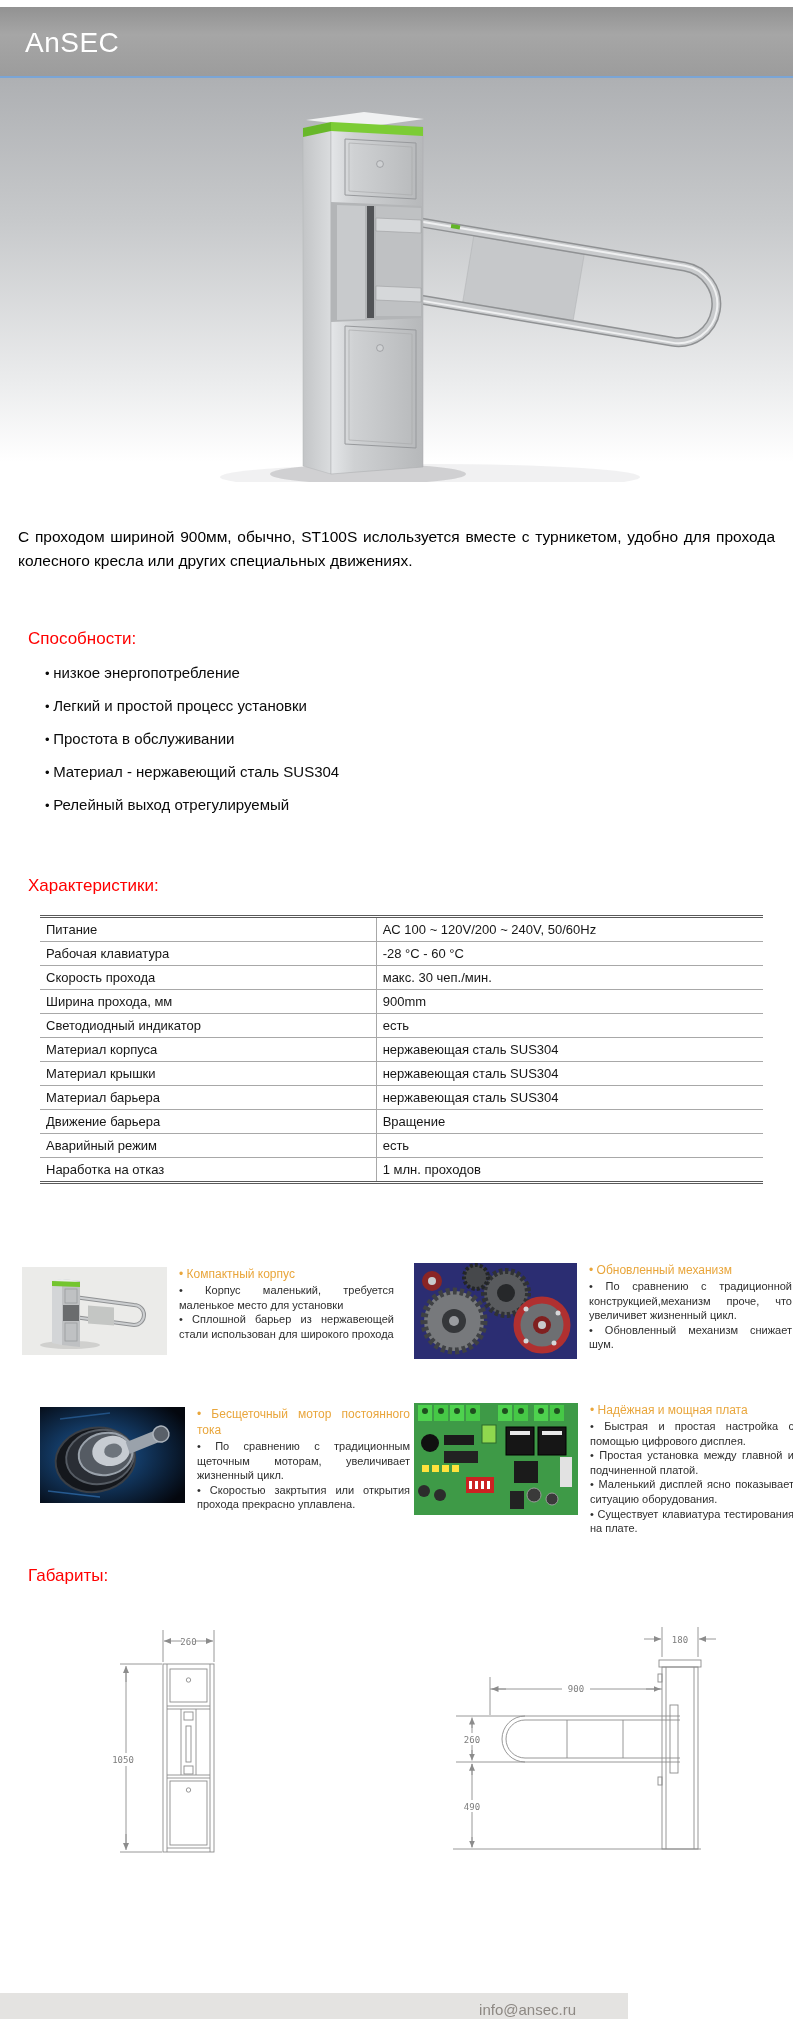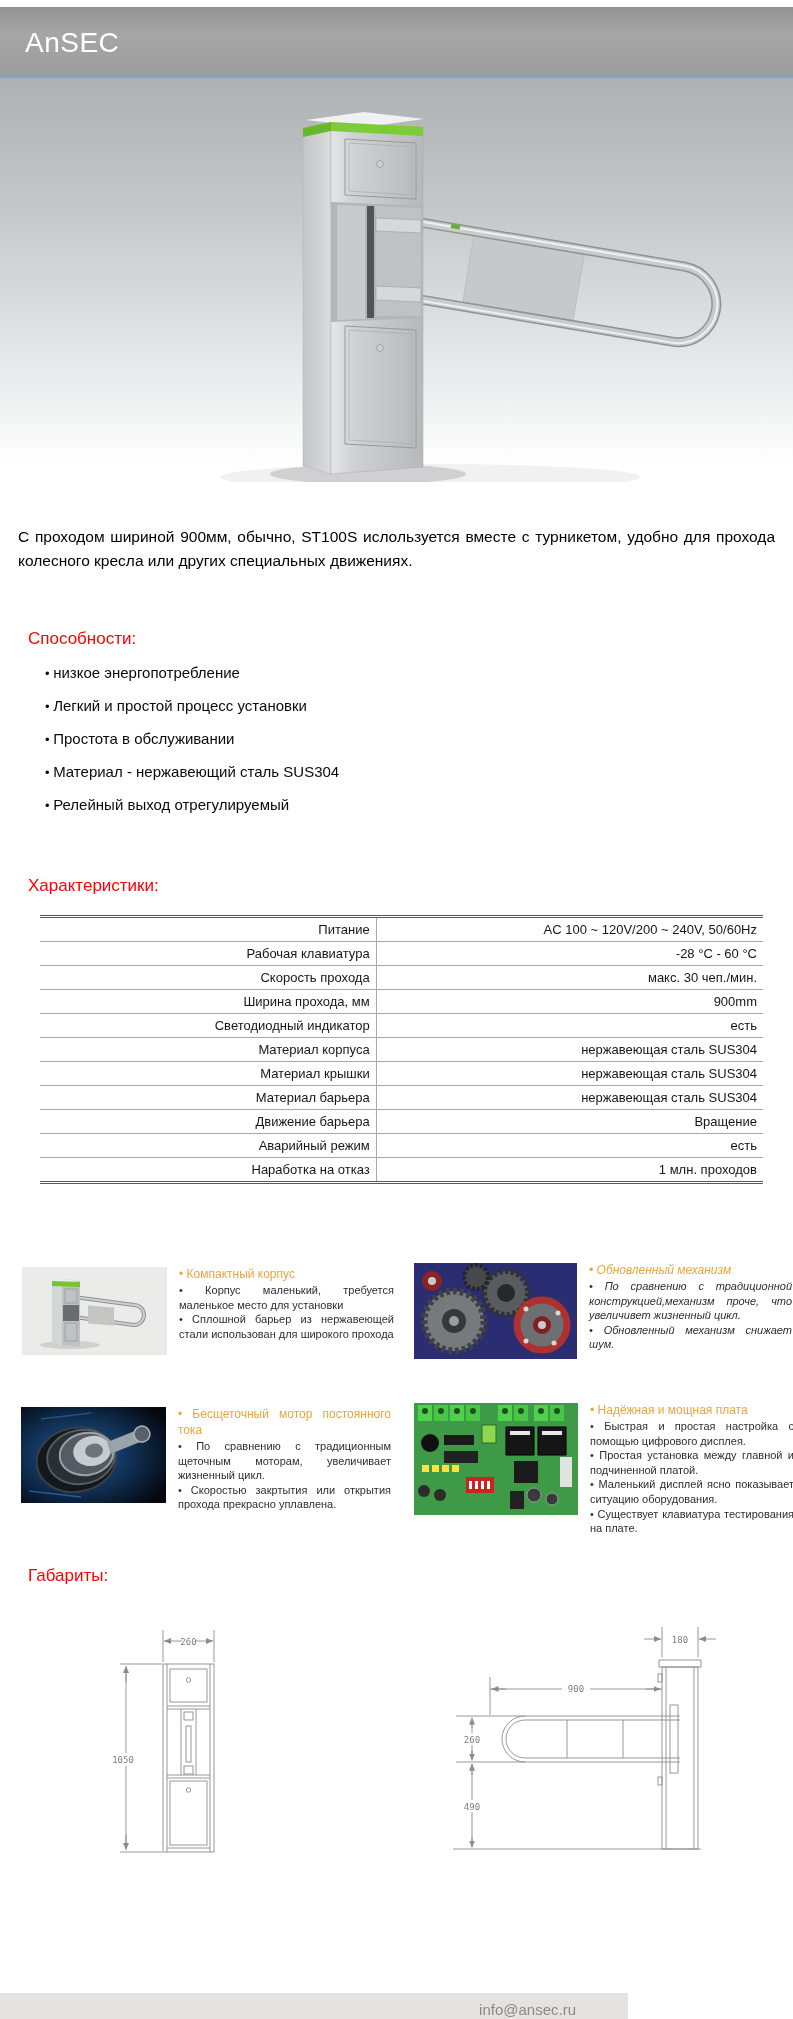--- a/index.html
+++ b/index.html
@@ -21,28 +21,28 @@
   #h-dim{left:28px;top:1559px;}
   
   .caps{position:absolute;left:45px;top:656px;margin:0;padding:0;list-style:none;
         font-size:15px;color:#0a0a0a;}
   .caps li{margin:0 0 12px 0;line-height:20px;}
   .caps li::before{content:"• ";font-size:13px;}
   
   .spec-wrap{position:absolute;left:40px;top:908px;width:723px;}
   .spec-table{width:100%;border-collapse:collapse;font-size:13px;color:#161616;
               border-top:3px double #5a5a5a;border-bottom:3px double #5a5a5a;}
-  .spec-table td{text-align:right;padding:3px 6px;line-height:17px;height:17px;}
+  .spec-table td{text-align:left;padding:3px 6px;line-height:17px;height:17px;}
   .spec-table td:first-child{width:46.5%;border-right:1px solid #a8a8a8;}
   .spec-table tr:not(:last-child) td{border-bottom:1px solid #a8a8a8;}
   
   .feature{position:absolute;display:flex;gap:12px;}
   #f1{left:22px;top:1260px;width:372px;}
-  #f2{left:414px;top:1256px;width:378px;font-style:italic;}
-  #f3{left:21px;top:1400px;width:370px;}
+  #f2{left:414px;top:1256px;width:378px;}
+  #f3{left:40px;top:1400px;width:370px;}
   #f4{left:414px;top:1396px;width:380px;}
   .fimg{flex:0 0 auto;display:block;}
   .ftxt{flex:1 1 auto;font-size:11px;line-height:1.33;color:#2e2e2e;text-align:justify;}
   .ftitle{color:var(--feature-orange,#e9a63c);font-size:12px;margin:0 0 2px 0;}
   .ftxt p{margin:0;}
   .ftxt p::before{content:"• ";}
   
   .draw{position:absolute;}
   #d1{left:108px;top:1615px;}
   #d2{left:340px;top:1612px;}

